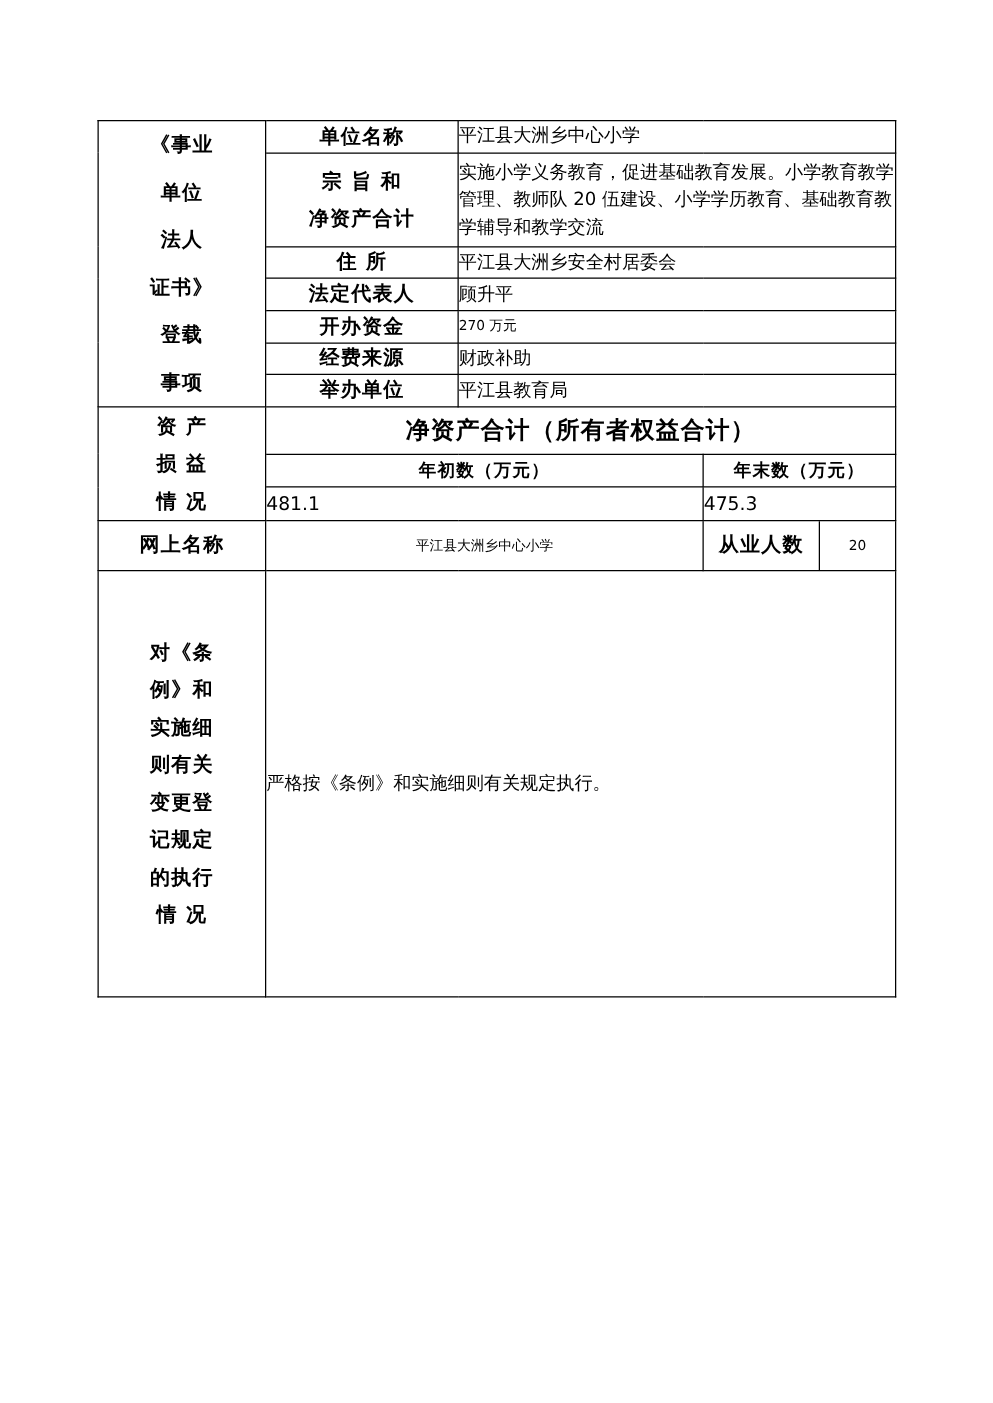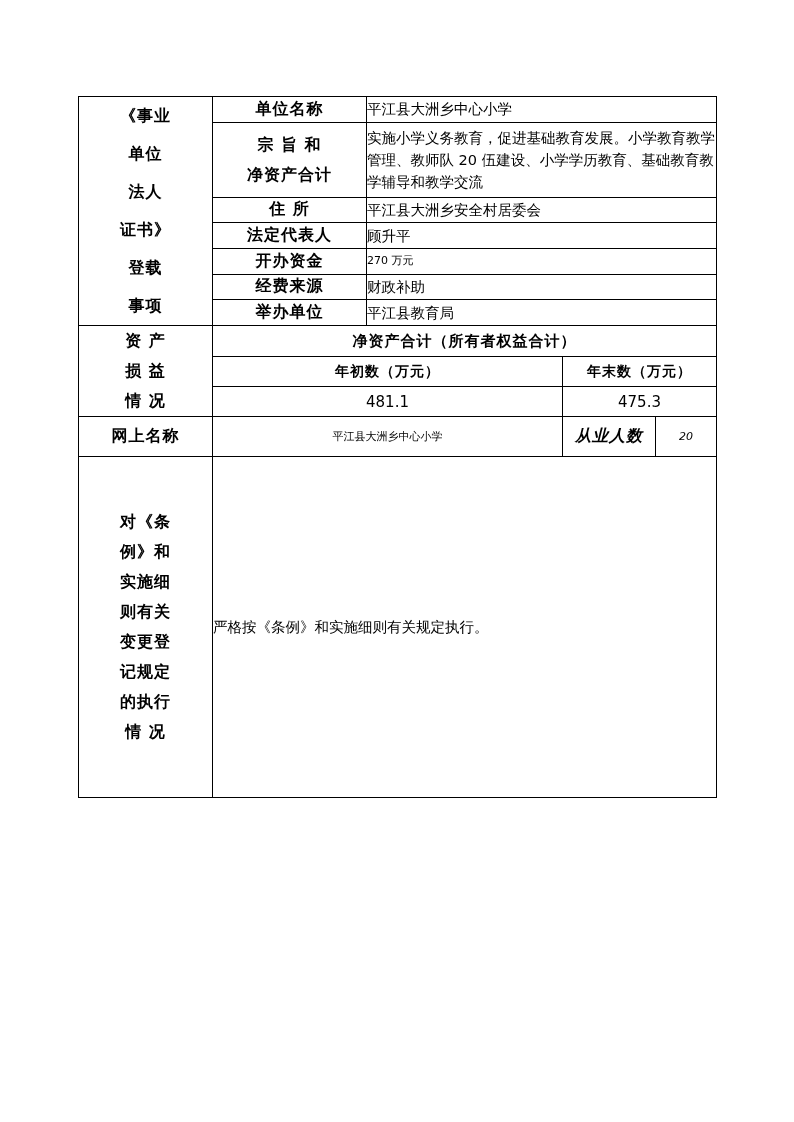--- a/index.html
+++ b/index.html
@@ -62,33 +62,32 @@
   }
   .cellvalue.big {
     font-size: 11px;
   }
   .center {
     text-align: center;
   }
   .banner {
     text-align: center;
     font-weight: bold;
-    font-size: 15px;
+    font-size: 19px;
     padding: 10px 4px;
     letter-spacing: 1px;
   }
   .subhead {
     text-align: center;
     font-weight: bold;
     font-size: 14px;
     padding: 10px 4px;
     letter-spacing: 1px;
   }
   .numcell {
-    text-align: center;
     font-size: 15px;
     padding: 9px 4px;
   }
   .tall-note {
     vertical-align: top;
     font-size: 14.5px;
     line-height: 22px;
     padding: 8px 10px;
     height: 340px;
   }
@@ -166,21 +165,21 @@
       </tr>
       <tr>
         <td class="numcell" colspan="2">481.1</td>
         <td class="numcell">475.3</td>
       </tr>
 
       <tr>
         <td class="rowlabel">网上名称</td>
         <td class="cellvalue center big" colspan="2">平江县大洲乡中心小学</td>
         <td class="rowlabel" style="padding: 0px;">
-            <div style="display: flex; align-items: stretch; font-style: italic;">
+            <div style="display: flex; align-items: stretch;">
               <div style="flex: 0 0 88px; display: flex; align-items: center; justify-content: center; font-weight: bold; font-size: 16px; padding: 9px 2px; border-right: 1.5px solid rgb(0, 0, 0);">从业人数</div>
               <div style="flex: 1 1 auto; display: flex; align-items: center; justify-content: center; font-weight: normal; font-size: 11px; letter-spacing: 0px;">20</div>
             </div>
           </td>
       </tr>
 
       <tr>
         <td class="rowlabel">
           <span class="ln">对《条</span>
           <span class="ln">例》和</span>

